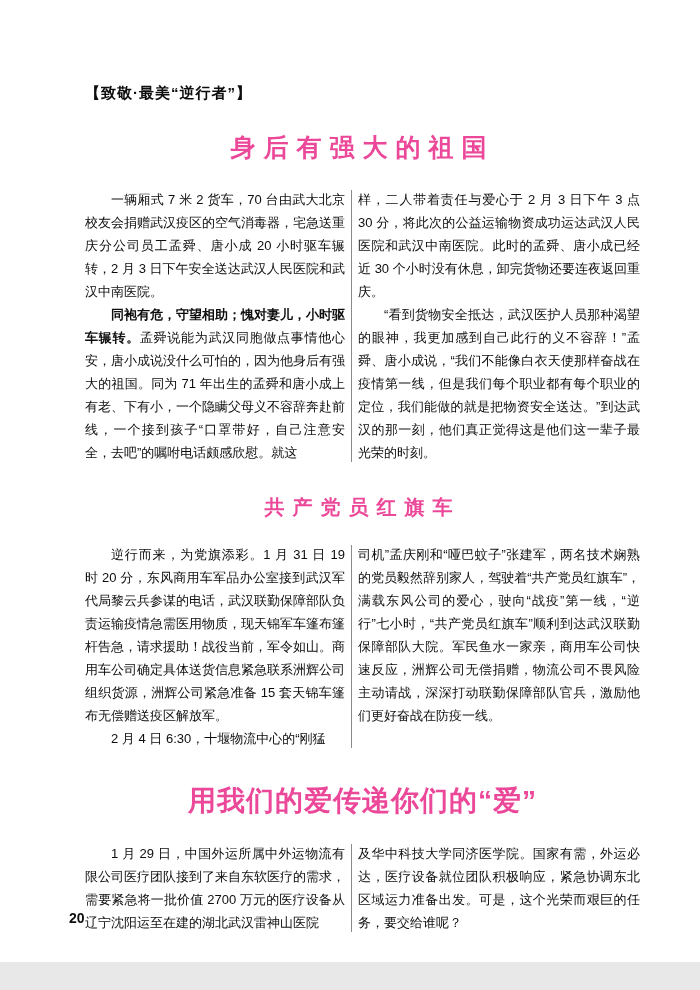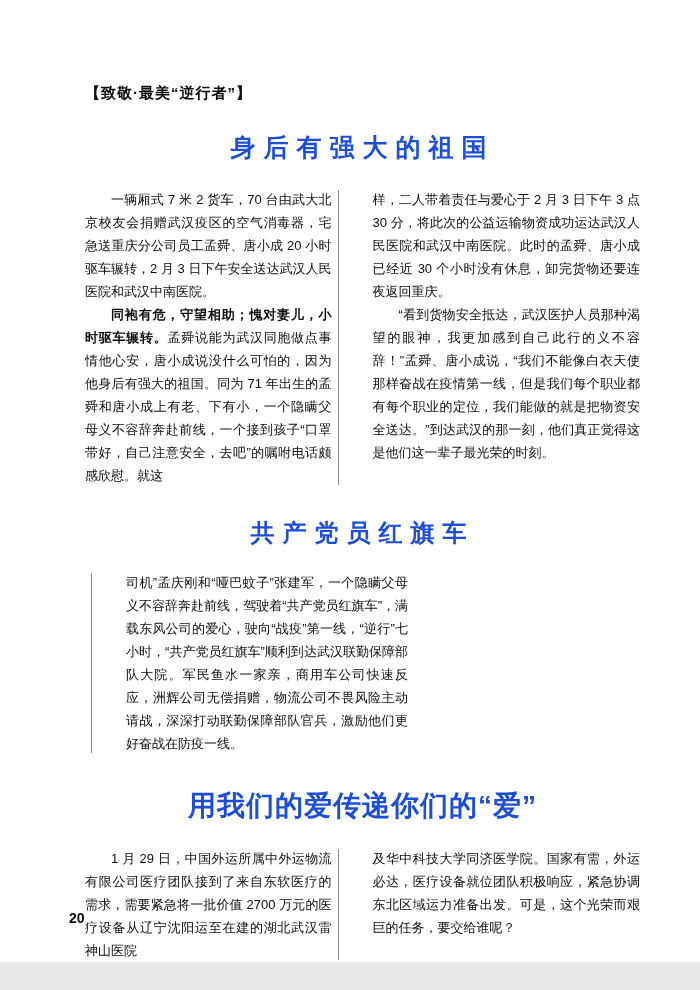--- a/index.html
+++ b/index.html
@@ -3,28 +3,28 @@
 <meta charset="utf-8">
 <style>
   html,body{margin:0;padding:0;background:#e8e8e8;}
   .page{
     width:700px;height:962px;background:#ffffff;margin:0 auto;position:relative;
     box-sizing:border-box;padding:84px 60px 0 85px;
     font-family:"Liberation Sans","DejaVu Sans",sans-serif;color:#0d0d0d;
     overflow:hidden;
   }
   .kicker{font-size:15px;font-weight:bold;letter-spacing:1px;}
-  .title{text-align:center;font-weight:bold;color:#1d4ed8;margin:0;}
+  .title{text-align:center;font-weight:bold;color:#ec4899;margin:0;}
   .t1{font-size:25px;letter-spacing:8px;margin:28px 0 24px 0;}
-  .t2{font-size:24px;letter-spacing:8px;margin:30px 0 22px 0;}
+  .t2{font-size:20px;letter-spacing:8px;margin:30px 0 22px 0;}
   .t3{font-size:28px;letter-spacing:1px;margin:32px 0 22px 0;}
   .cols{display:flex;align-items:stretch;}
   .col{font-size:13px;line-height:23px;text-align:justify;text-justify:inter-character;}
   .col-left{width:260px;}
-  .col-right{width:282px;margin-left:28px;}
+  .col-right{width:282px;}
   .rule{width:1px;background:#8a8a8a;margin:2px 6px;}
   .col p{margin:0;}
   .indent{text-indent:2em;}
   .lead{font-weight:bold;}
   .pageno{
     position:absolute;left:69px;top:910px;
     font-size:14px;font-weight:bold;
   }
 </style>
 </head>
@@ -45,23 +45,27 @@
       <div class="col col-right">
         <p>样，二人带着责任与爱心于 2 月 3 日下午 3 点 30 分，将此次的公益运输物资成功运达武汉人民医院和武汉中南医院。此时的孟舜、唐小成已经近 30 个小时没有休息，卸完货物还要连夜返回重庆。</p>
         <p class="indent">“看到货物安全抵达，武汉医护人员那种渴望的眼神，我更加感到自己此行的义不容辞！”孟舜、唐小成说，“我们不能像白衣天使那样奋战在疫情第一线，但是我们每个职业都有每个职业的定位，我们能做的就是把物资安全送达。”到达武汉的那一刻，他们真正觉得这是他们这一辈子最光荣的时刻。</p>
       </div>
     </div>
   </section>
 
   <section>
     <h1 class="title t2">共产党员红旗车</h1>
     <div class="cols">
+      <div class="col col-left">
+        <p class="indent">逆行而来，为党旗添彩。1 月 31 日 19 时 20 分，东风商用车军品办公室接到武汉军代局黎云兵参谋的电话，武汉联勤保障部队负责运输疫情急需医用物质，现天锦军车篷布篷杆告急，请求援助！战役当前，军令如山。商用车公司确定具体送货信息紧急联系洲辉公司组织货源，洲辉公司紧急准备 15 套天锦车篷布无偿赠送疫区解放军。</p>
+        <p class="indent">2 月 4 日 6:30，十堰物流中心的“刚猛</p>
+      </div>
       <div class="rule"></div>
       <div class="col col-right">
-        <p>司机”孟庆刚和“哑巴蚊子”张建军，一个隐瞒父母义不容辞奔赴前线，驾驶着“共产党员红旗车”，满载东风公司的爱心，驶向“战疫”第一线，“逆行”七小时，“共产党员红旗车”顺利到达武汉联勤保障部队大院。军民鱼水一家亲，商用车公司快速反应，洲辉公司无偿捐赠，物流公司不畏风险主动请战，深深打动联勤保障部队官兵，激励他们更好奋战在防疫一线。</p>
+        <p>司机”孟庆刚和“哑巴蚊子”张建军，两名技术娴熟的党员毅然辞别家人，驾驶着“共产党员红旗车”，满载东风公司的爱心，驶向“战疫”第一线，“逆行”七小时，“共产党员红旗车”顺利到达武汉联勤保障部队大院。军民鱼水一家亲，商用车公司快速反应，洲辉公司无偿捐赠，物流公司不畏风险主动请战，深深打动联勤保障部队官兵，激励他们更好奋战在防疫一线。</p>
       </div>
     </div>
   </section>
 
   <section>
     <h1 class="title t3">用我们的爱传递你们的“爱”</h1>
     <div class="cols">
       <div class="col col-left">
         <p class="indent">1 月 29 日，中国外运所属中外运物流有限公司医疗团队接到了来自东软医疗的需求，需要紧急将一批价值 2700 万元的医疗设备从辽宁沈阳运至在建的湖北武汉雷神山医院</p>
       </div>

